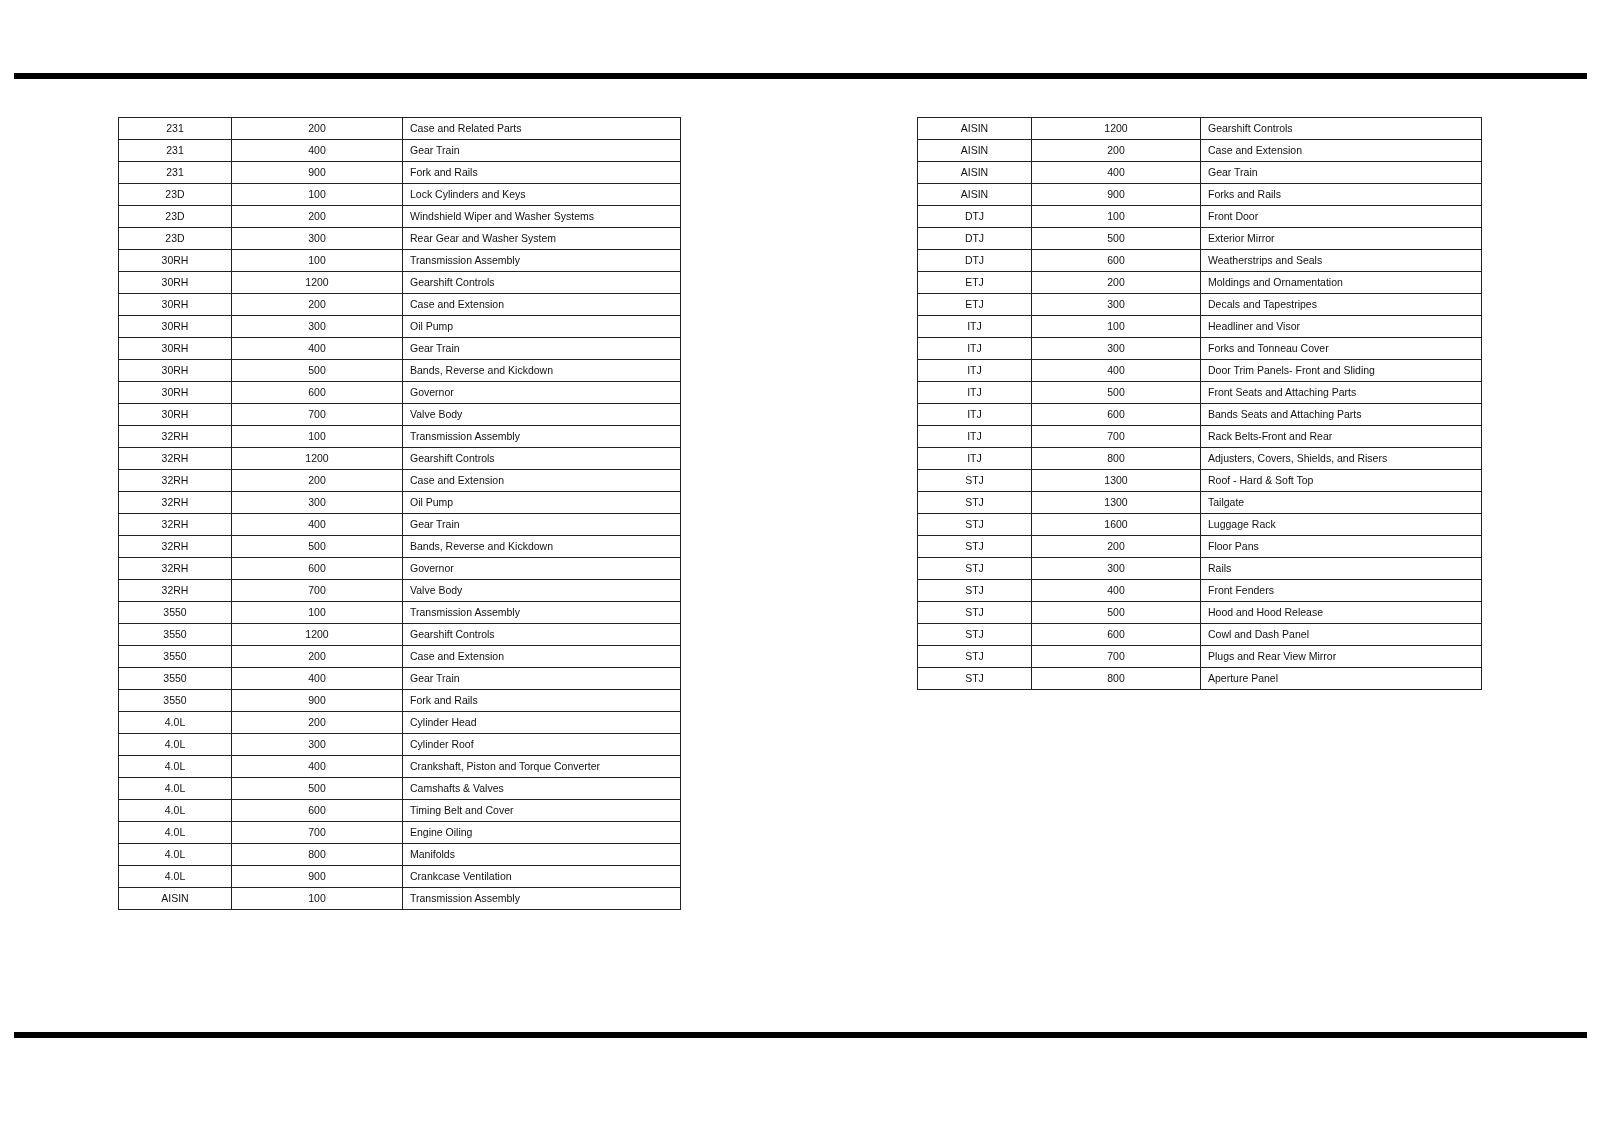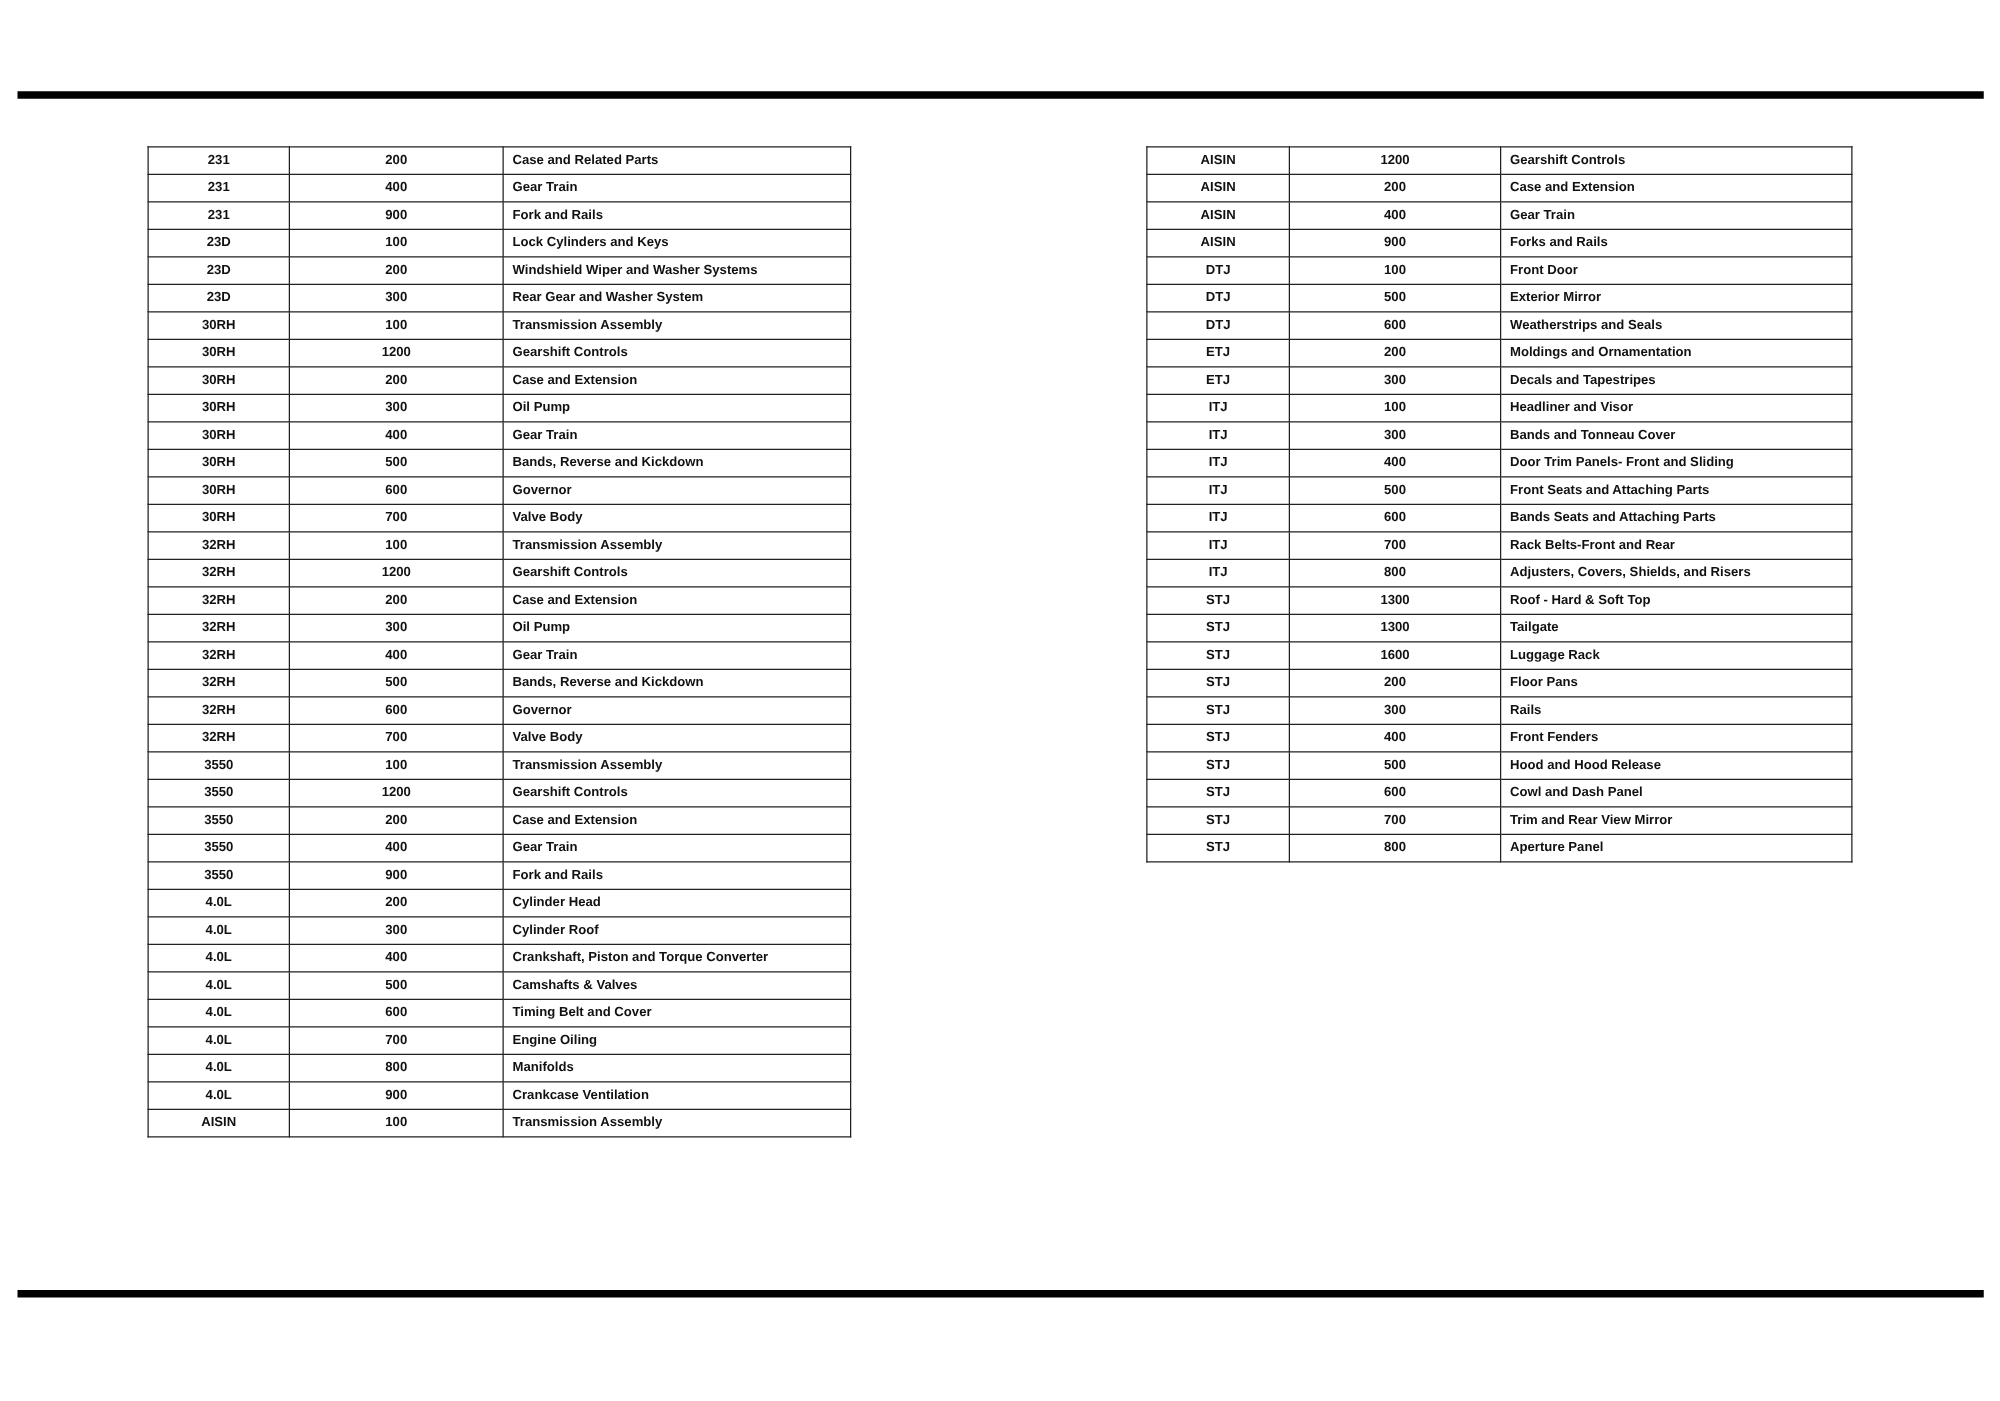--- a/index.html
+++ b/index.html
@@ -1,21 +1,21 @@
 <!DOCTYPE html>
 <html><head>
 <meta charset="utf-8">
 <style>
   html, body { margin:0; padding:0; background:#ffffff; }
   body { width:1600px; height:1121px; position:relative; overflow:hidden;
          font-family:"Liberation Sans", sans-serif; color:#111; }
   .rule { position:absolute; left:14px; width:1573px; height:6px; background:#000; }
   .rule.top { top:73px; }
   .rule.bottom { top:1032px; }
-  table.parts { position:absolute; border-collapse:collapse; table-layout:fixed; top:117px;font-weight:bold; }
+  table.parts { position:absolute; border-collapse:collapse; table-layout:fixed; top:117px; }
   table.parts td { border:1px solid #222; height:21px; padding:0; font-size:10.5px; line-height:21px;
                    white-space:nowrap; overflow:hidden; }
   table.parts td.c-model, table.parts td.c-group { text-align:center; }
   table.parts td.c-desc { text-align:left; padding-left:7px; }
   #left-table { left:118px; width:562px; }
   #right-table { left:917px; width:564px; }
 </style>
 </head>
 <body>
 
@@ -264,21 +264,21 @@
         <td class="c-desc">Decals and Tapestripes</td>
       </tr>
       <tr>
         <td class="c-model">ITJ</td>
         <td class="c-group">100</td>
         <td class="c-desc">Headliner and Visor</td>
       </tr>
       <tr>
         <td class="c-model">ITJ</td>
         <td class="c-group">300</td>
-        <td class="c-desc">Bands and Tonneau Cover</td>
+        <td class="c-desc">Forks and Tonneau Cover</td>
       </tr>
       <tr>
         <td class="c-model">ITJ</td>
         <td class="c-group">400</td>
         <td class="c-desc">Door Trim Panels- Front and Sliding</td>
       </tr>
       <tr>
         <td class="c-model">ITJ</td>
         <td class="c-group">500</td>
         <td class="c-desc">Front Seats and Attaching Parts</td>
@@ -334,21 +334,21 @@
         <td class="c-desc">Hood and Hood Release</td>
       </tr>
       <tr>
         <td class="c-model">STJ</td>
         <td class="c-group">600</td>
         <td class="c-desc">Cowl and Dash Panel</td>
       </tr>
       <tr>
         <td class="c-model">STJ</td>
         <td class="c-group">700</td>
-        <td class="c-desc">Trim and Rear View Mirror</td>
+        <td class="c-desc">Plugs and Rear View Mirror</td>
       </tr>
       <tr>
         <td class="c-model">STJ</td>
         <td class="c-group">800</td>
         <td class="c-desc">Aperture Panel</td>
       </tr>
     </tbody>
 </table>
 
 <div class="rule bottom"></div>

